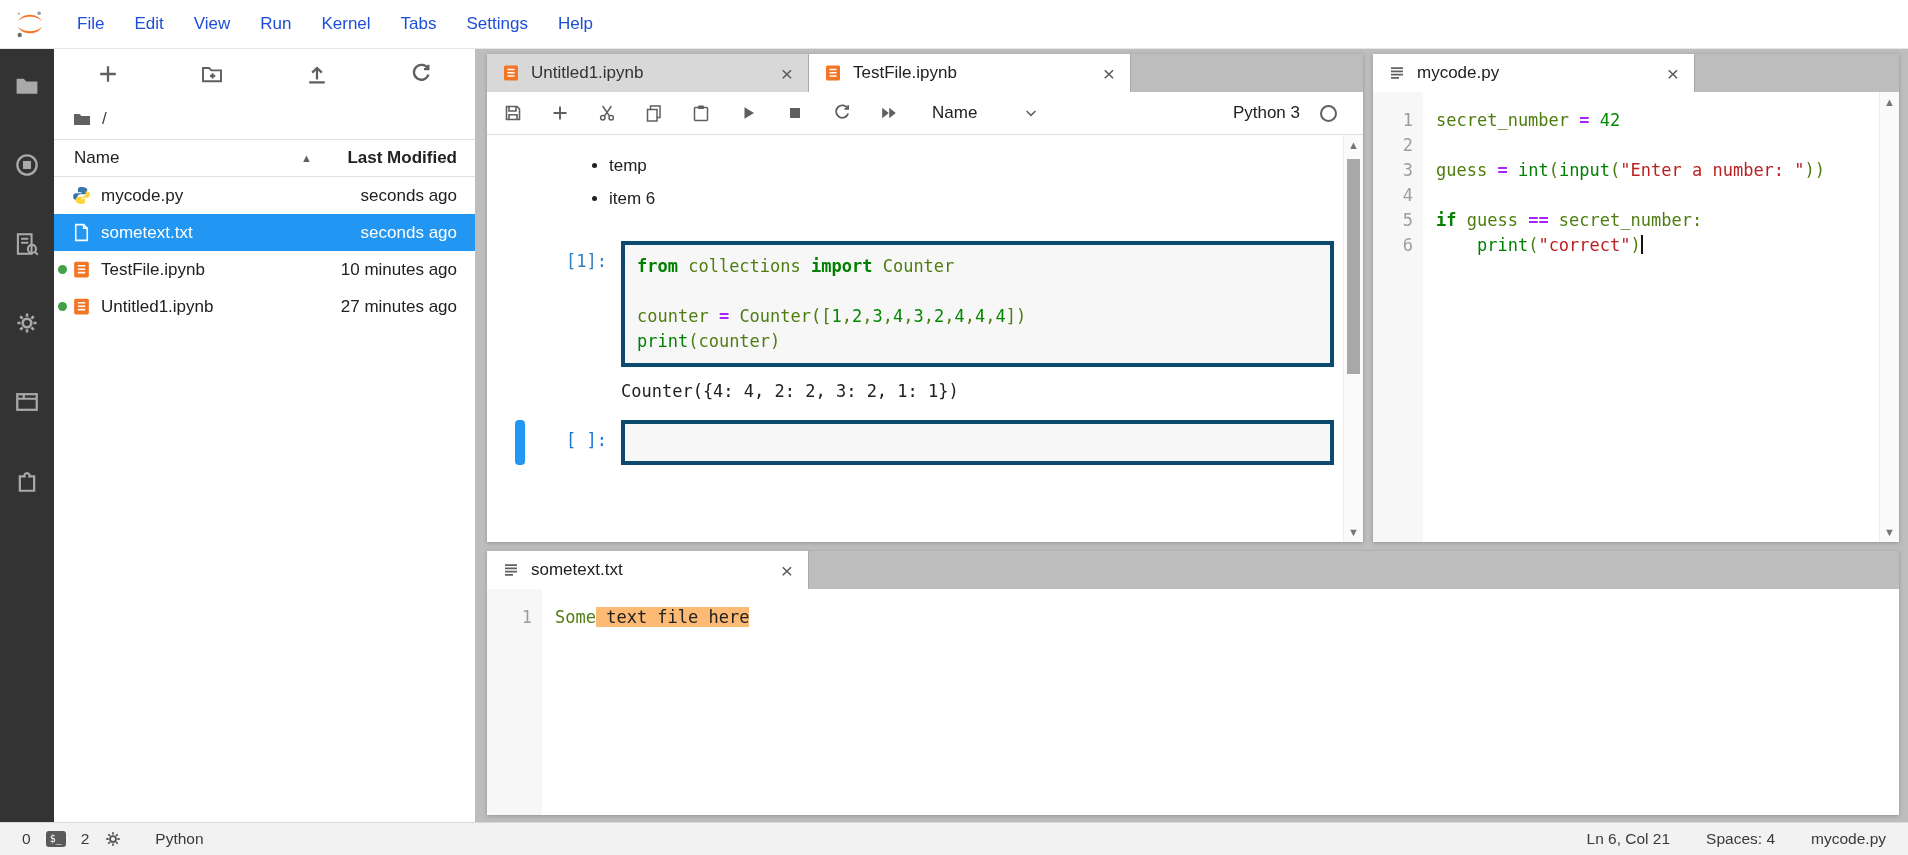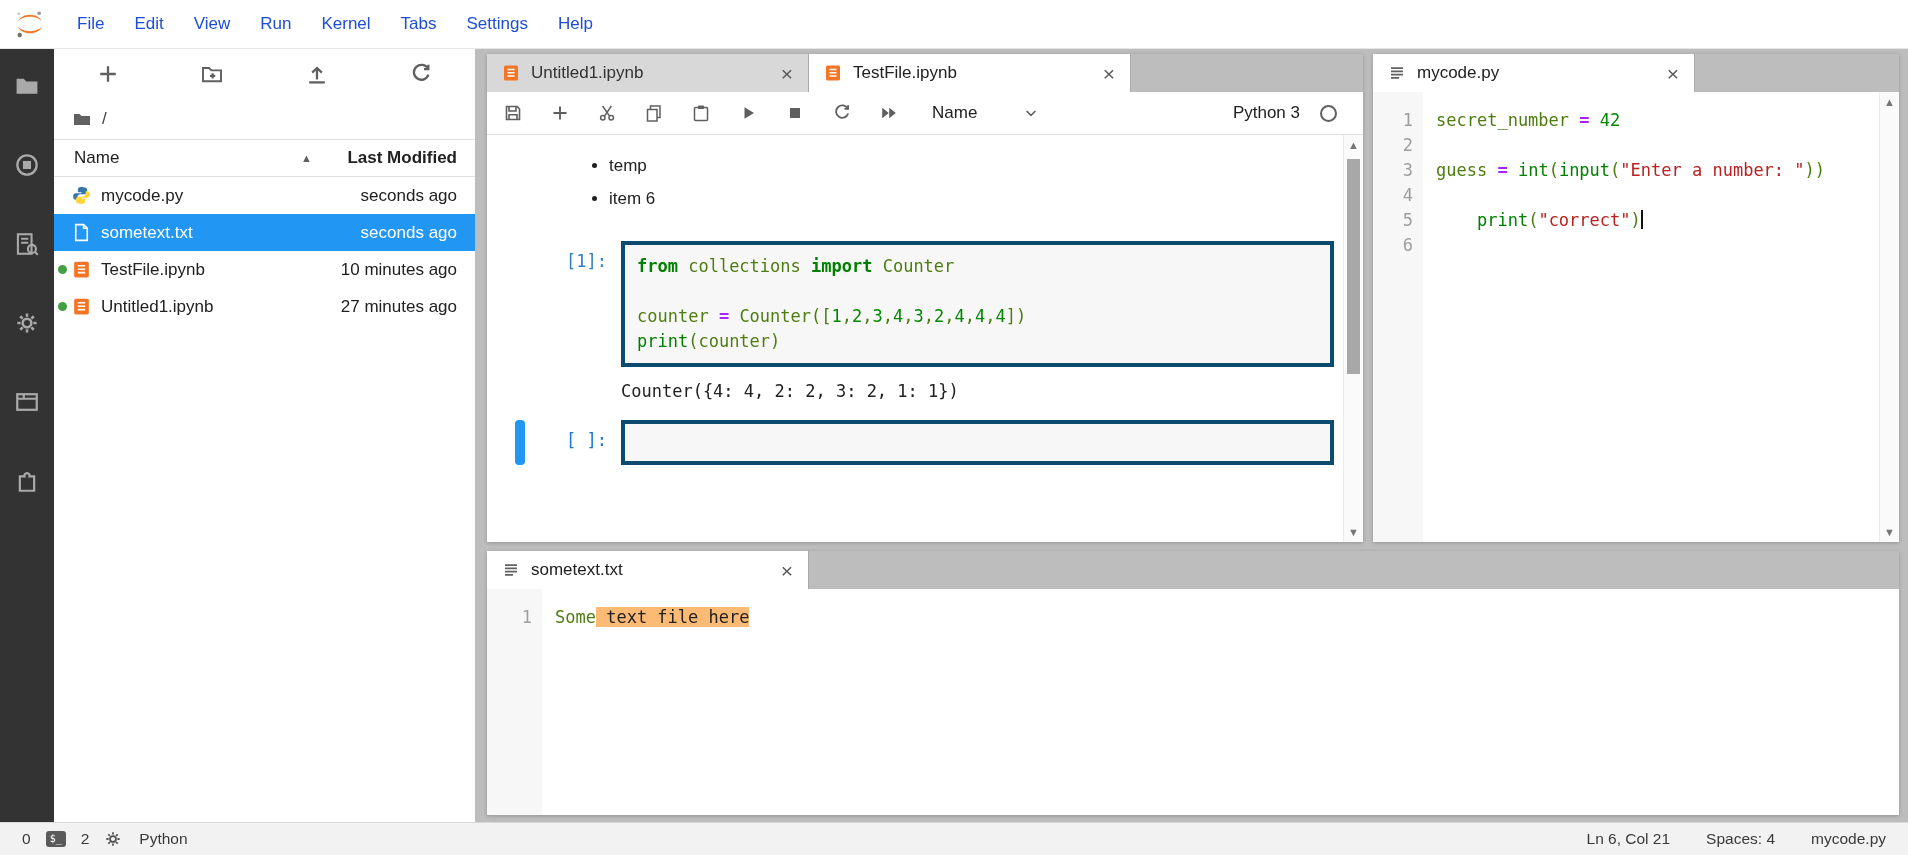--- a/index.html
+++ b/index.html
@@ -106,21 +106,21 @@
   .ed-code{padding:16px 0 0 13px;line-height:25px}
   .ed-code .code-line{white-space:pre}
   .ln{line-height:25px}
 
   
   .statusbar{height:33px;background:#f2f2f2;border-top:1px solid #d8d8d8;display:flex;align-items:center;position:relative;font-size:15.5px;color:#3a3a3a;padding:0 22px}
   .sb-left{display:flex;align-items:center;gap:15px;z-index:1}
   .term-ico{background:#5a5a5a;color:#fff;font-family:"DejaVu Sans Mono",monospace;font-size:10px;line-height:1;padding:3px 4px;border-radius:3px}
   .gear-ico{width:18px;height:18px;color:#555}
   .gear-ico svg{width:18px;height:18px}
-  .sb-lang{margin-left:2px}
+  .sb-lang{margin-left:18px}
   .sb-center{position:absolute;left:0;right:0;text-align:center}
   .sb-right{margin-left:auto;display:flex;gap:36px;z-index:1}
 </style>
 </head>
 <body>
 
 <div class="app">
 
   <div class="menubar">
     <span class="logo">
@@ -427,20 +427,21 @@
               <div class="ln">3</div>
               <div class="ln">4</div>
               <div class="ln">5</div>
               <div class="ln">6</div>
             </div>
           <div class="ed-code">
               <div class="code-line"><span class="tk-p">secret_number </span><span class="tk-o">=</span><span class="tk-p"> </span><span class="tk-n">42</span></div>
               <div class="code-line">&nbsp;</div>
               <div class="code-line"><span class="tk-p">guess </span><span class="tk-o">=</span><span class="tk-p"> </span><span class="tk-b">int</span><span class="tk-p">(</span><span class="tk-b">input</span><span class="tk-p">(</span><span class="tk-s">"Enter a number: "</span><span class="tk-p">))</span></div>
               <div class="code-line">&nbsp;</div>
+              <div class="code-line"><span class="tk-k">if</span><span class="tk-p"> guess </span><span class="tk-o">==</span><span class="tk-p"> secret_number:</span></div>
               <div class="code-line"><span class="tk-p">    </span><span class="tk-b">print</span><span class="tk-p">(</span><span class="tk-s">"correct"</span><span class="tk-p">)</span><span class="tk-caret"></span></div>
             </div>
           <div class="vscroll">
             <span class="sarrow">▲</span>
             <span class="sarrow down">▼</span>
           </div>
         </div>
       </div>
 
       <div class="panel bottom-panel">

